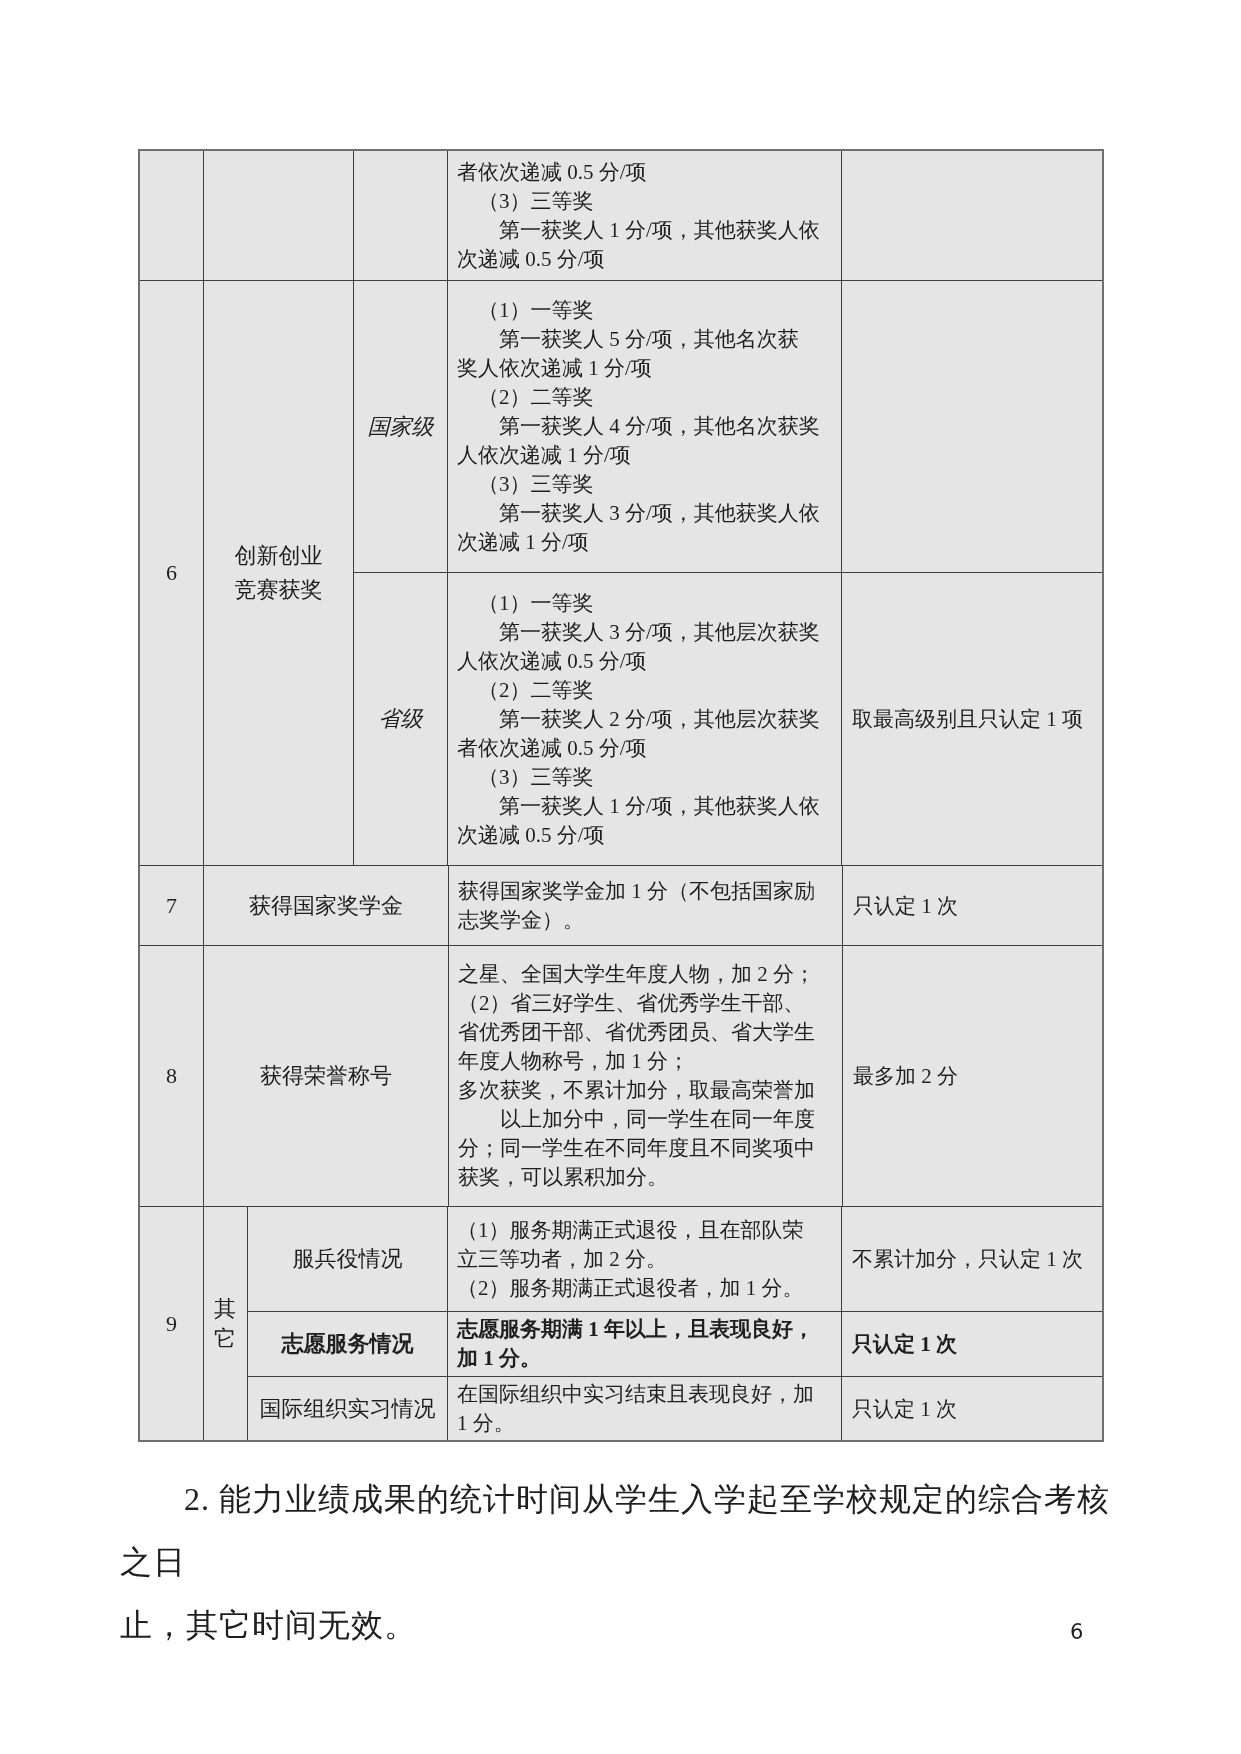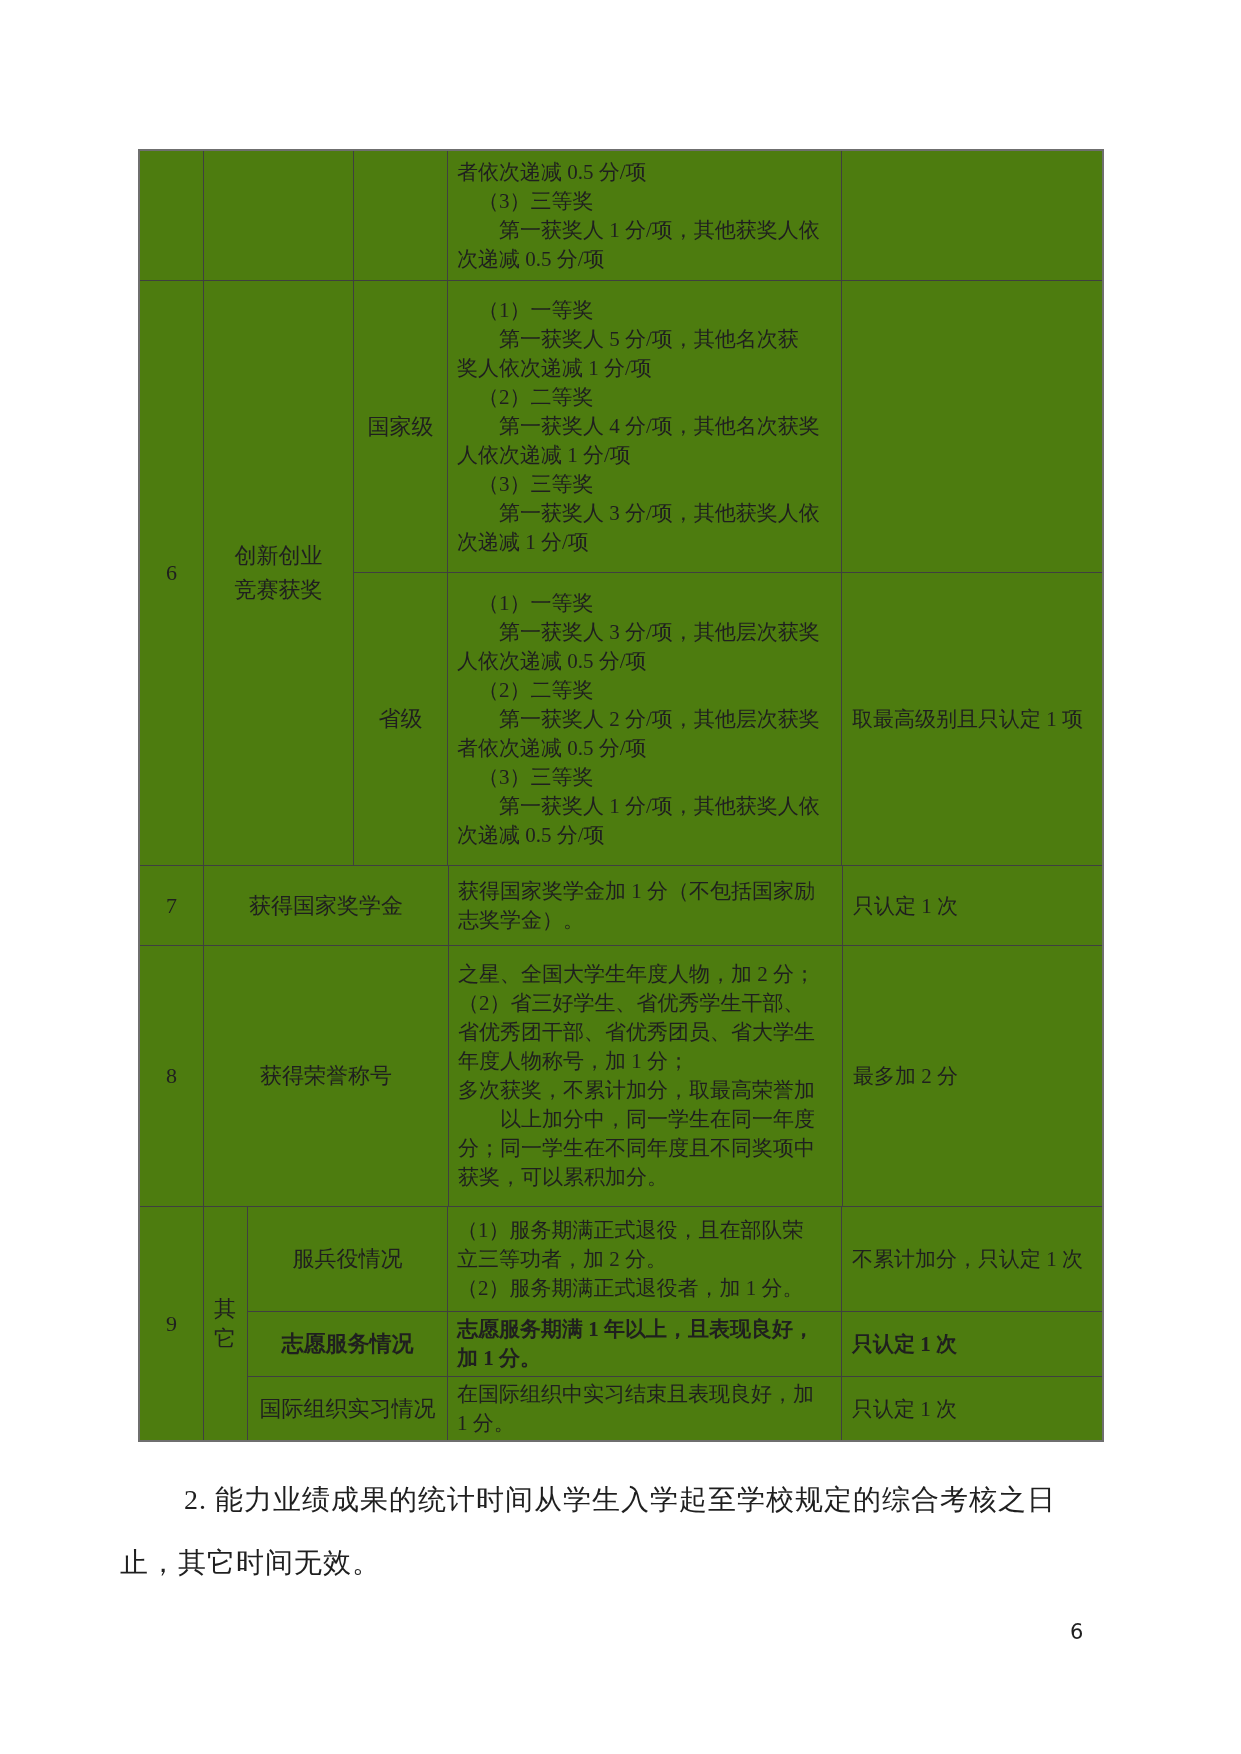--- a/index.html
+++ b/index.html
@@ -10,55 +10,55 @@
     font-family:"Liberation Serif","DejaVu Serif",serif;
     color:#1f1f1f;
     overflow:hidden;
   }
   .table{
     position:absolute;left:138px;top:149px;
     width:966px;height:1293px;
     border:2px solid #6f6f6f;
     box-sizing:border-box;
     display:flex;flex-direction:column;
-    background:#4d7c0f;
+    background:#e5e5e5;
   }
   .trow{display:flex;border-bottom:1px solid #3f3f3f;box-sizing:border-box;}
   .trow:last-child{border-bottom:none;}
   .cell{
     border-right:1px solid #3f3f3f;
     box-sizing:border-box;
     display:flex;flex-direction:column;justify-content:center;
     font-size:22px;
   }
   .cell:last-child{border-right:none;}
   .stack{flex:1;display:flex;flex-direction:column;box-sizing:border-box;}
   .subrow{display:flex;border-bottom:1px solid #3f3f3f;box-sizing:border-box;}
   .subrow:last-child{border-bottom:none;flex:1;}
   .w-no{width:64px;align-items:center;text-align:center;}
   .w-cat{width:150px;align-items:center;text-align:center;}
   .w-cat2{width:245px;align-items:center;text-align:center;}
-  .w-lvl{width:94px;align-items:center;text-align:right;}
+  .w-lvl{width:94px;align-items:center;text-align:right;font-style:italic;}
   .w-qt{width:44px;align-items:center;text-align:left;word-break:break-all;line-height:30px;padding:0 10px;}
   .w-sub{width:200px;align-items:center;text-align:center;}
   .w-cont{width:394px;align-items:flex-start;padding-left:9px;padding-right:4px;}
   .w-rem{flex:1;align-items:flex-start;padding-left:10px;padding-right:4px;font-size:21px;}
   .h-carry{height:130px;}
   .h-r6{height:585px;}
   .h-r6a{height:292px;}
   .h-r7{height:80px;}
   .h-r8{height:261px;}
   .h-r9{flex:1;}
   .h-r9a{height:105px;}
   .h-r9b{height:65px;font-weight:bold;}
   .content .ln{font-size:21px;line-height:29px;white-space:pre;}
   .cat-lines .ln{line-height:34px;}
   .footnote{
     position:absolute;left:120px;top:1468px;width:1012px;
-    font-size:28px;letter-spacing:1px;
+    font-size:32px;letter-spacing:1px;
   }
   .footnote .ln{line-height:63px;white-space:pre-wrap;}
   .footnote .ln:first-child{text-indent:64px;}
   .pageno{
     position:absolute;left:1070px;top:1620px;
     font-size:21px;font-family:"DejaVu Sans","Liberation Sans",sans-serif;
   }
 </style>
 </head>
 <body>

